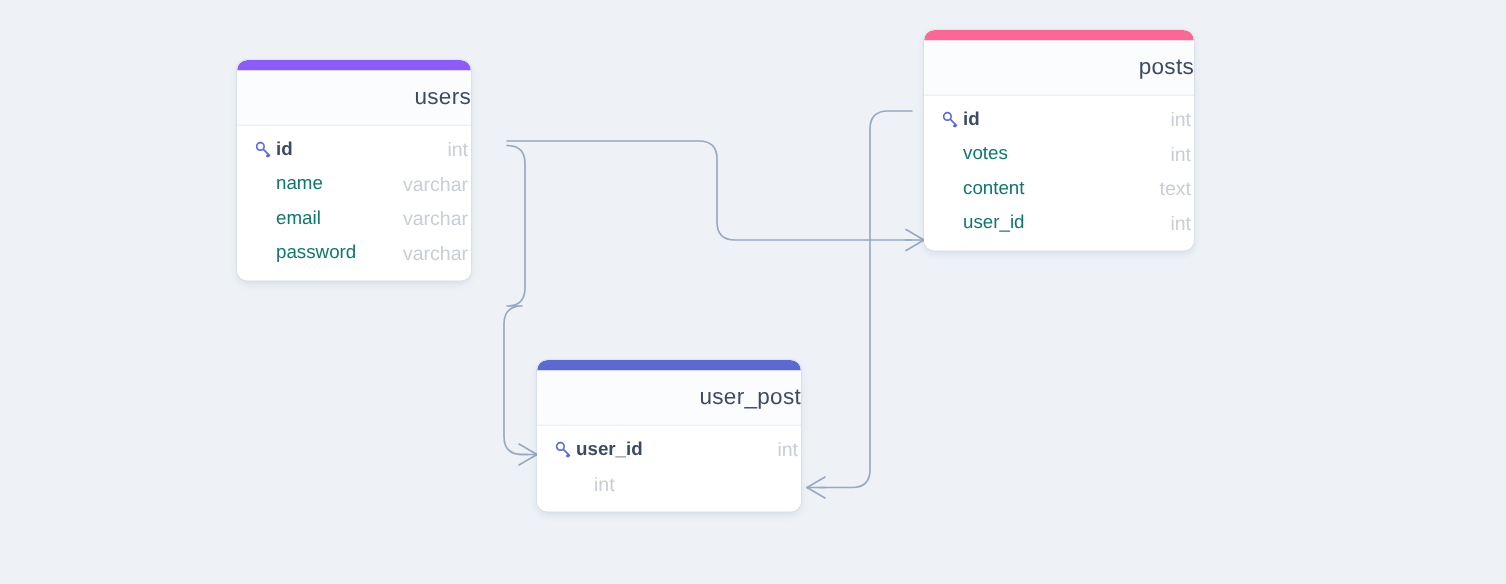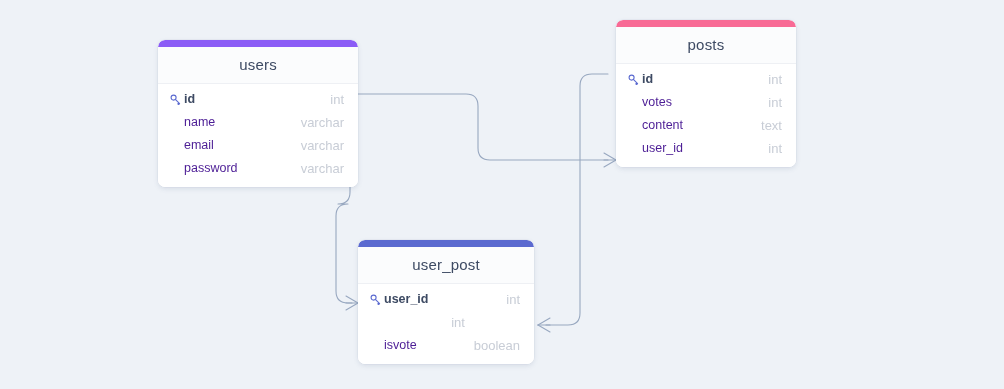--- a/index.html
+++ b/index.html
@@ -38,51 +38,50 @@
   }
   .accent-bar {
     height: 7px;
     width: 100%;
     border-top-left-radius: 7px;
     border-top-right-radius: 7px;
   }
   .table-title {
     height: 36px;
     line-height: 36px;
-    text-align: center;
+    text-align: right;
     font-size: 15px;
     color: #3d4a63;
     background: #fbfcfd;
     border-bottom: 1px solid #eef0f4;
     letter-spacing: 0.2px;
   }
   .fields {
     padding: 3px 0 7px 0;
     background: #ffffff;
   }
   .field-row {
     height: 22px;
     display: flex;
     align-items: center;
-    padding: 0 14px 0 10px;
+    padding: 0 2px 0 10px;
     font-size: 12.5px;
     box-sizing: border-box;
     margin: 1px 0;
-    justify-content: center;
   }
   .field-key {
     width: 14px;
     flex: 0 0 14px;
     display: flex;
     align-items: center;
     justify-content: center;
     margin-right: 2px;
   }
   .field-name {
-    color: #4c1d95;
+    color: #0f766e;
     flex: 1 1 auto;
     white-space: nowrap;
   }
   .field-row.pk .field-name {
     color: #3d4a63;
     font-weight: bold;
   }
   .field-type {
     color: #c8cdd6;
     font-size: 13px;
@@ -119,21 +118,21 @@
 
       <g stroke-width="1.1">
         <path d="M 538 325 L 550 318"></path>
         <path d="M 538 325 L 550 325"></path>
         <path d="M 538 325 L 550 332"></path>
       </g>
 
     </g>
   </svg>
 
-  <div class="table-card" style="left:158px; top:40px; width:200px;">
+  <div class="table-card" style="left:158px; top:40px; width:156px;">
     <div class="accent-bar" style="background:#8b5cf6;"></div>
     <div class="table-title">users</div>
     <div class="fields">
 
       <div class="field-row pk">
         <span class="field-key">
           <svg class="key-icon" width="11" height="11" viewBox="0 0 11 11" xmlns="http://www.w3.org/2000/svg">
             <circle cx="3.6" cy="3.6" r="2.5" fill="none" stroke="#5b6ad0" stroke-width="1.1"></circle>
             <path d="M5.6 5.6 L9.6 9.6 M8.9 8.9 L7.8 10 M9.6 9.6 L8.6 10.6" stroke="#5b6ad0" stroke-width="1.1" fill="none" stroke-linecap="round"></path>
           </svg>
@@ -215,22 +214,17 @@
         </span>
         <span class="field-name">user_id</span>
         <span class="field-type">int</span>
       </div>
 
       <div class="field-row">
         <span class="field-key"></span>
         <span class="field-type">int</span>
       </div>
 
-      <div class="field-row">
-        <span class="field-key"></span>
-        <span class="field-name">isvote</span>
-        <span class="field-type">boolean</span>
-      </div>
 
     </div>
   </div>
 
 </div>
 
 </body></html>

